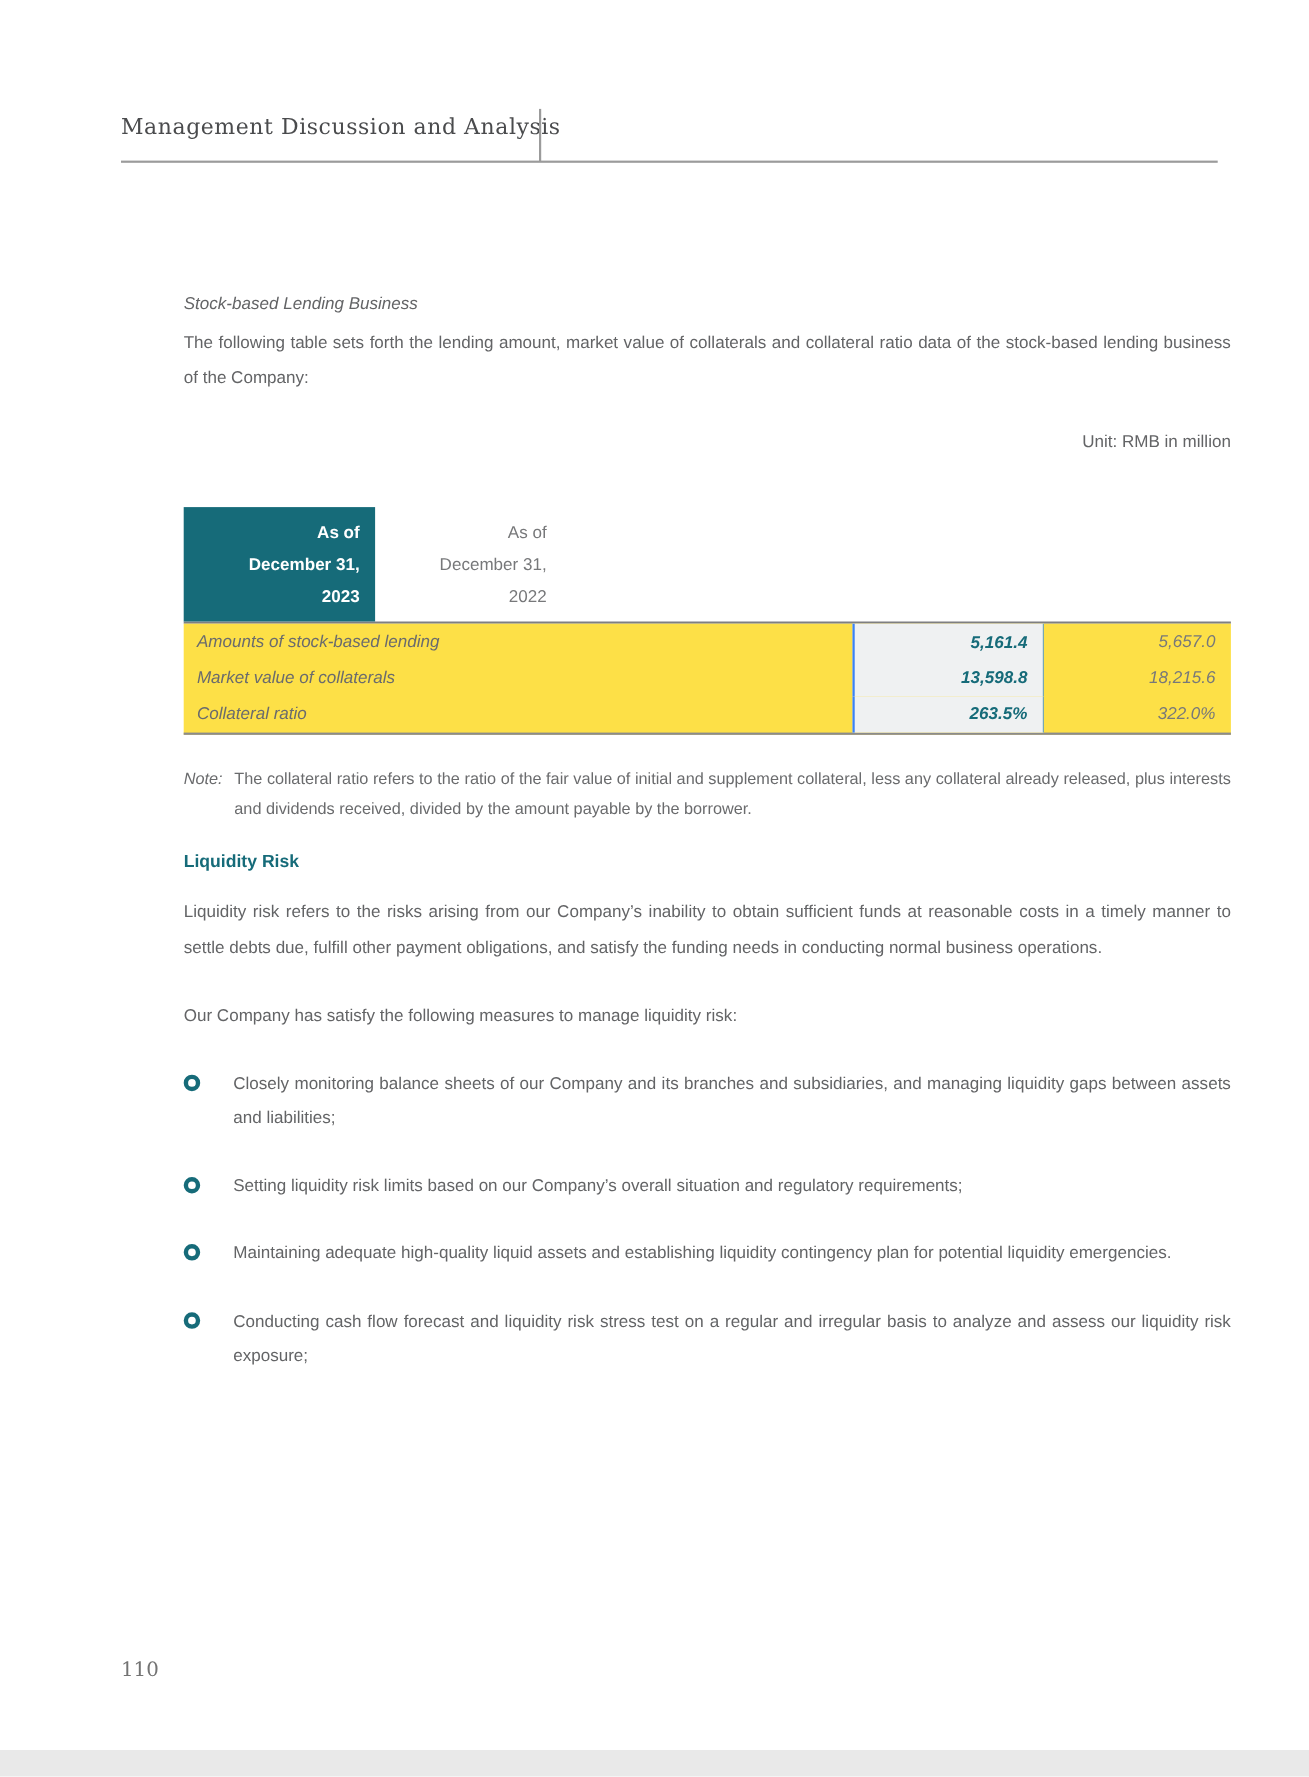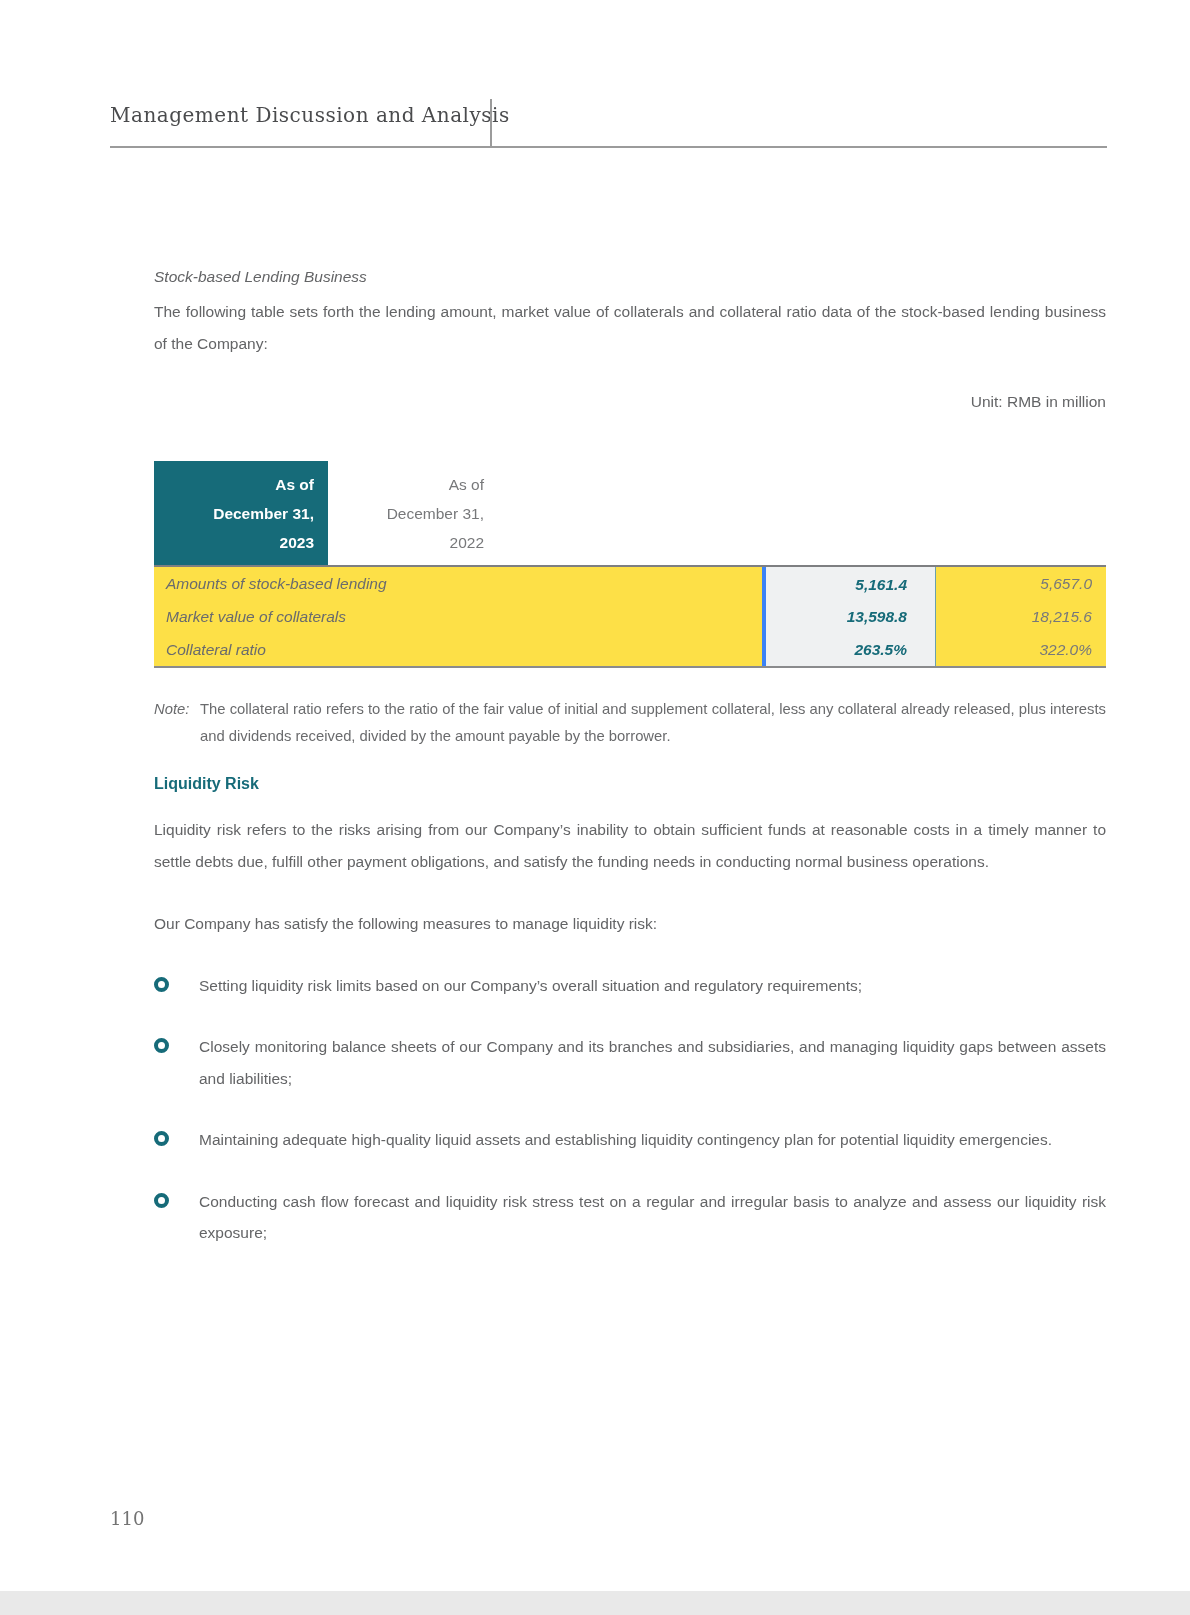--- a/index.html
+++ b/index.html
@@ -21,21 +21,21 @@
   .hdr-vline{
     position:absolute;left:490px;top:99px;width:2px;height:48px;
     background:#9b9b9b;
   }
   .hdr-rule{
     position:absolute;left:110px;top:146px;width:997px;height:2px;
     background:#9b9b9b;
   }
   
   .content{
-    position:absolute;left:154px;top:0;width:952px;
+    position:absolute;left:167px;top:0;width:952px;
     padding-top:266px;
     font-size:15.5px;line-height:31.5px;
   }
   .subheading{
     font-style:italic;font-size:15.5px;line-height:22px;color:#636466;
   }
   .intro{
     margin-top:8px;text-align:justify;
   }
   .unit-label{
@@ -68,22 +68,22 @@
   }
   .t-row{display:flex;align-items:center;height:33px;}
   .t-row:first-child .t-cell-2023{padding-top:3px;}
   .t-label{
     flex:1;padding-left:12px;color:#6a6b6d;font-size:15.5px;
   }
   .t-cell-2023{
     width:174px;box-sizing:border-box;height:100%;
     display:flex;align-items:center;justify-content:flex-end;
     background:#eff1f2;
-    border-left:4px solid #3b82f6;border-right:1px solid #6ba0ac;
-    padding-right:28px;
+    border-left:2px solid #3b82f6;border-right:1px solid #6ba0ac;
+    padding-right:14px;
     color:#166b79;font-weight:bold;font-size:15.5px;
   }
   .t-cell-2022{
     width:170px;box-sizing:border-box;
     text-align:right;padding-right:14px;
     color:#77787a;font-size:15.5px;
   }
   
   .note{
     margin-top:28px;display:flex;
@@ -172,32 +172,32 @@
     <div class="section-heading">Liquidity Risk</div>
 
     <div class="para1">Liquidity risk refers to the risks arising from our Company’s inability to obtain sufficient funds at reasonable costs in a timely manner to settle debts due, fulfill other payment obligations, and satisfy the funding needs in conducting normal business operations.</div>
 
     <div class="para2">Our Company has satisfy the following measures to manage liquidity risk:</div>
 
     <div class="bullet">
       <div class="bullet-marker">
           <span class="ring"></span>
         </div>
+      <div class="bullet-text">Closely monitoring balance sheets of our Company and its branches and subsidiaries, and managing liquidity gaps between assets and liabilities;</div>
+    </div>
+    <div class="bullet">
+      <div class="bullet-marker">
+          <span class="ring"></span>
+        </div>
       <div class="bullet-text">Setting liquidity risk limits based on our Company’s overall situation and regulatory requirements;</div>
     </div>
     <div class="bullet">
       <div class="bullet-marker">
           <span class="ring"></span>
         </div>
-      <div class="bullet-text">Closely monitoring balance sheets of our Company and its branches and subsidiaries, and managing liquidity gaps between assets and liabilities;</div>
-    </div>
-    <div class="bullet">
-      <div class="bullet-marker">
-          <span class="ring"></span>
-        </div>
       <div class="bullet-text">Maintaining adequate high-quality liquid assets and establishing liquidity contingency plan for potential liquidity emergencies.</div>
     </div>
     <div class="bullet">
       <div class="bullet-marker">
           <span class="ring"></span>
         </div>
       <div class="bullet-text">Conducting cash flow forecast and liquidity risk stress test on a regular and irregular basis to analyze and assess our liquidity risk exposure;</div>
     </div>
 
   </div>

